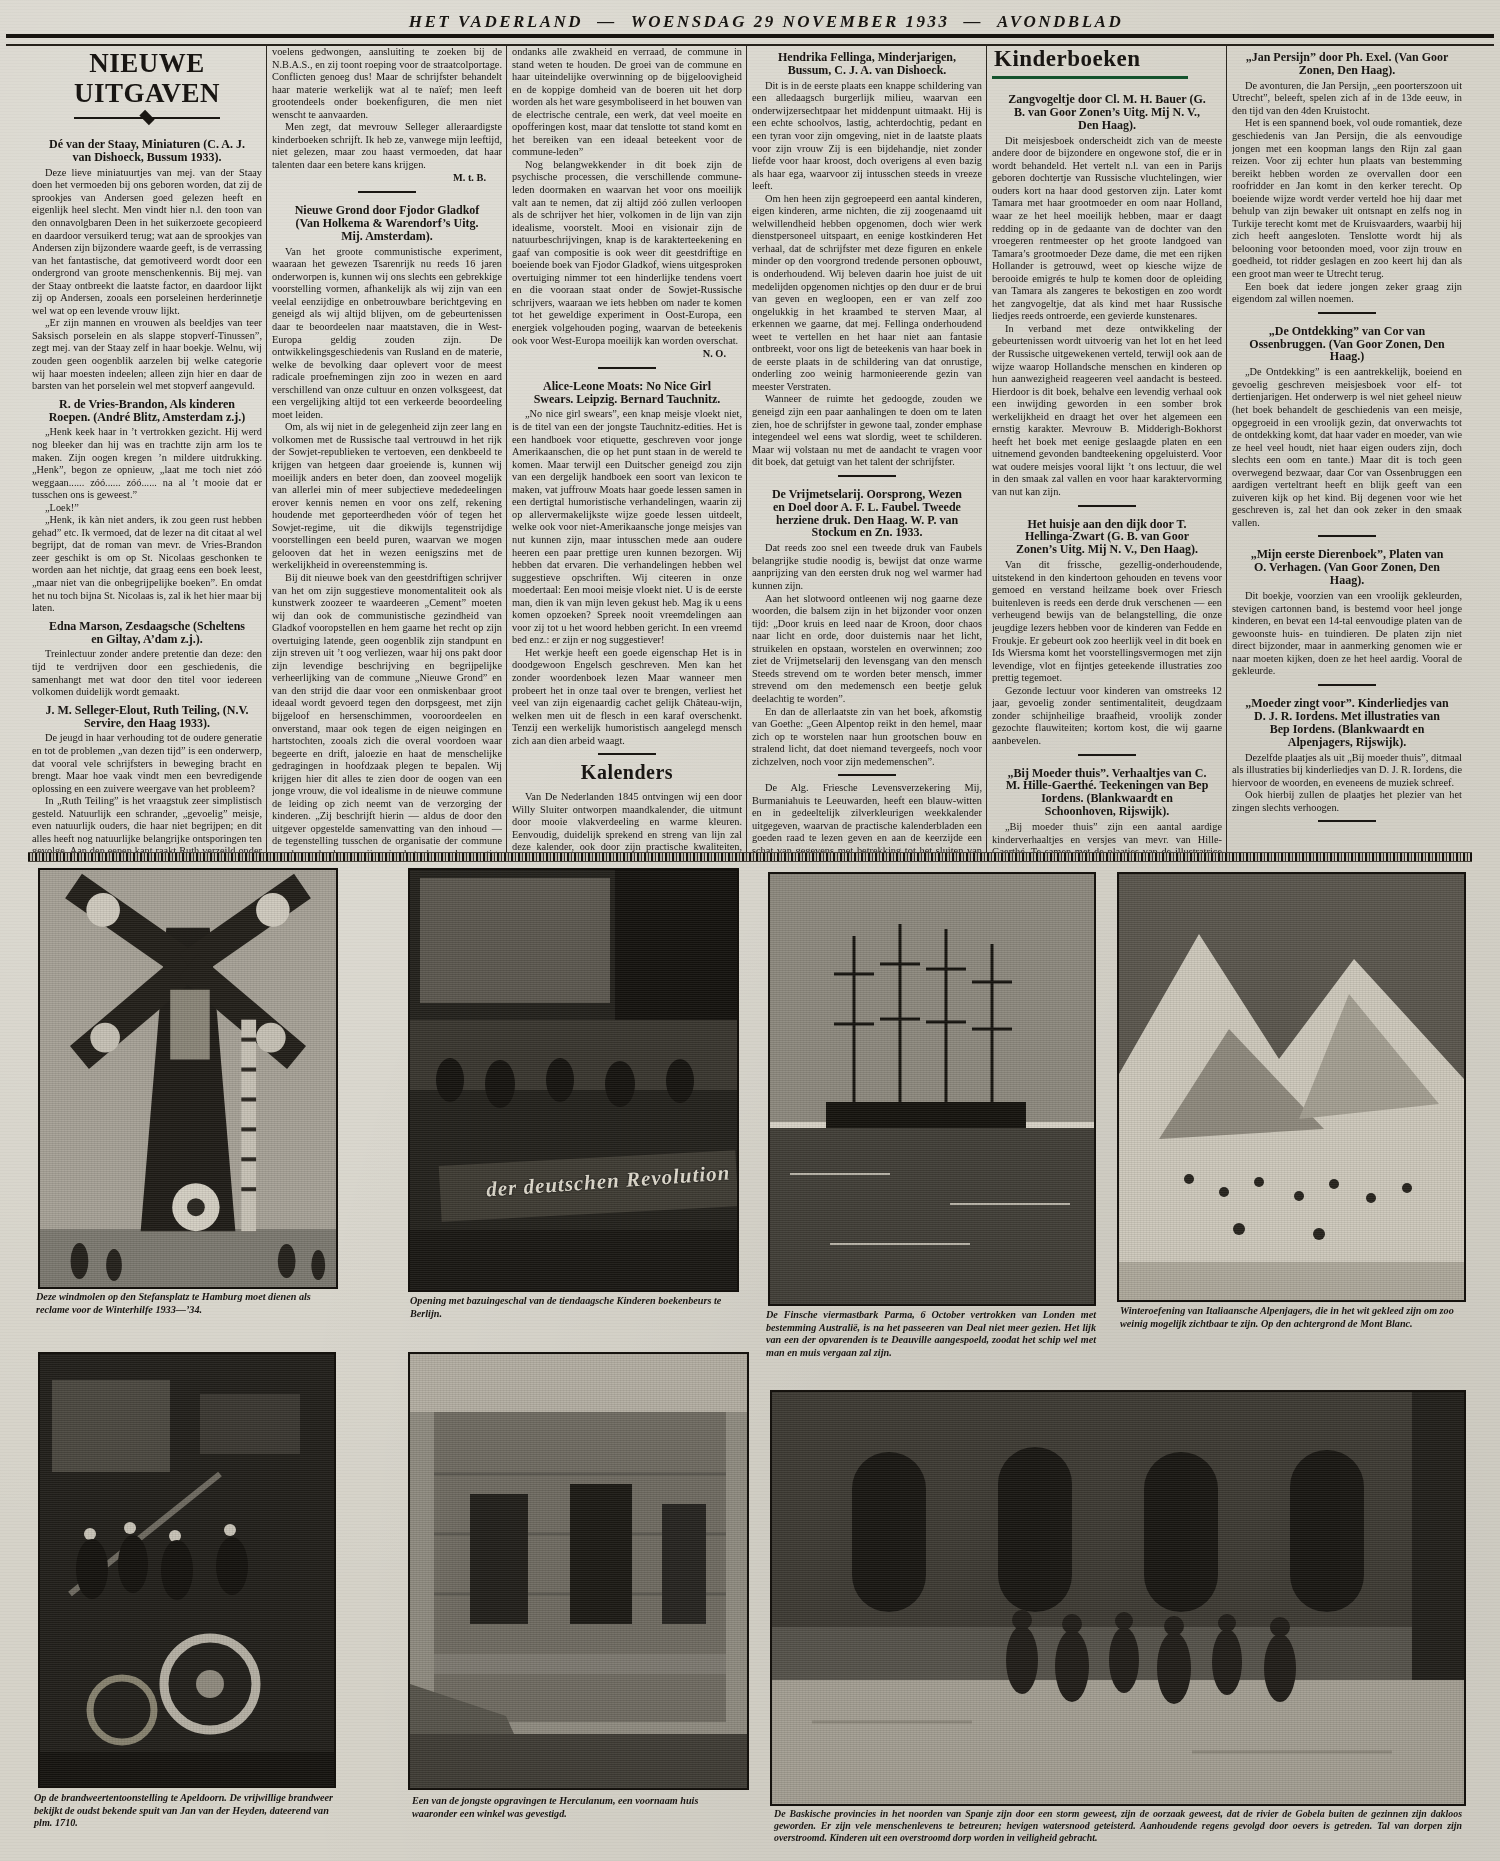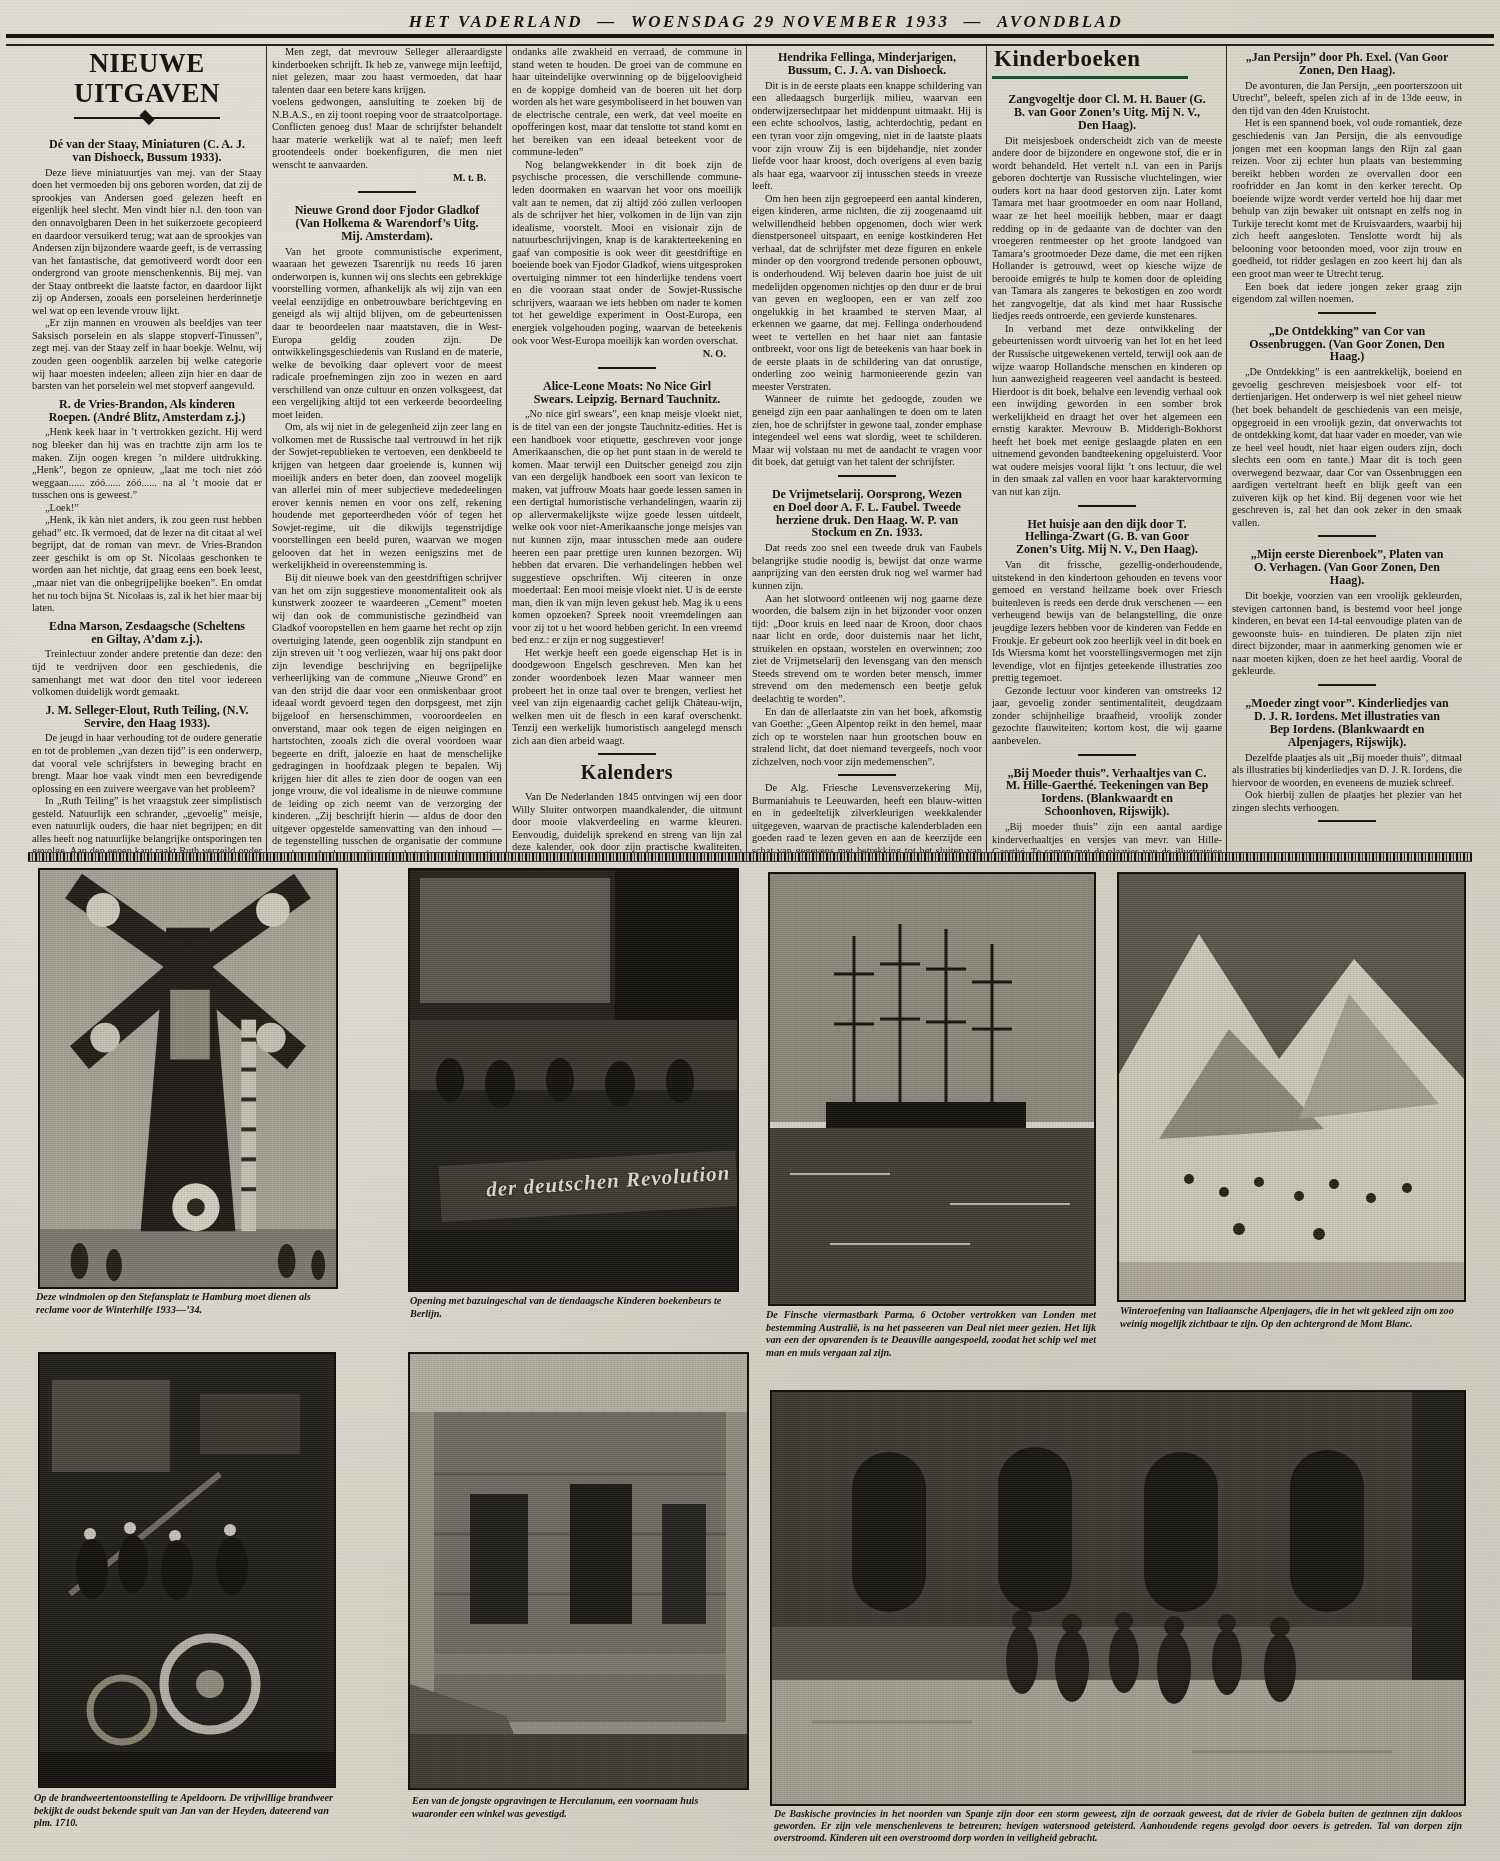--- a/index.html
+++ b/index.html
@@ -94,22 +94,22 @@
     <div class="b-para">„Henk keek haar in ’t vertrokken gezicht. Hij werd nog bleeker dan hij was en trachtte zijn arm los te maken. Zijn oogen kregen ’n mildere uitdrukking. „Henk”, begon ze opnieuw, „laat me toch niet zóó weggaan...... zóó...... zóó...... na al ’t mooie dat er tusschen ons is geweest.”</div>
     <div class="b-para">„Loek!”</div>
     <div class="b-para">„Henk, ik kàn niet anders, ik zou geen rust hebben gehad” etc. Ik vermoed, dat de lezer na dit citaat al wel begrijpt, dat de roman van mevr. de Vries-Brandon zeer geschikt is om op St. Nicolaas geschonken te worden aan het nichtje, dat graag eens een boek leest, „maar niet van die onbegrijpelijke boeken”. En omdat het nu toch bijna St. Nicolaas is, zal ik het hier maar bij laten.</div>
     <div class="b-heading">Edna Marson, Zesdaagsche (Scheltens en Giltay, A’dam z.j.).</div>
     <div class="b-para">Treinlectuur zonder andere pretentie dan deze: den tijd te verdrijven door een geschiedenis, die samenhangt met wat door den titel voor iedereen volkomen duidelijk wordt gemaakt.</div>
     <div class="b-heading">J. M. Selleger-Elout, Ruth Teiling, (N.V. Servire, den Haag 1933).</div>
     <div class="b-para">De jeugd in haar verhouding tot de oudere generatie en tot de problemen „van dezen tijd” is een onderwerp, dat vooral vele schrijfsters in beweging bracht en brengt. Maar hoe vaak vindt men een bevredigende oplossing en een zuivere weergave van het probleem?</div>
     <div class="b-para">In „Ruth Teiling” is het vraagstuk zeer simplistisch gesteld. Natuurlijk een schrander, „gevoelig” meisje, even natuurlijk ouders, die haar niet begrijpen; en dit alles heeft nog natuurlijke belangrijke ontsporingen ten gevolge. Aan den eenen kant raakt Ruth verzeild onder genotzieke jongelui met kapitaal, aan den anderen kant voelt zij zich door idealistische ge-</div>
   </div>
 <div class="col" style="left:272px">
+    <div class="b-para b-cont">voelens gedwongen, aansluiting te zoeken bij de N.B.A.S., en zij toont roeping voor de straatcolportage. Conflicten genoeg dus! Maar de schrijfster behandelt haar materie werkelijk wat al te naïef; men leeft grootendeels onder boekenfiguren, die men niet wenscht te aanvaarden.</div>
     <div class="b-para">Men zegt, dat mevrouw Selleger alleraardigste kinderboeken schrijft. Ik heb ze, vanwege mijn leeftijd, niet gelezen, maar zou haast vermoeden, dat haar talenten daar een betere kans krijgen.</div>
-    <div class="b-para b-cont">voelens gedwongen, aansluiting te zoeken bij de N.B.A.S., en zij toont roeping voor de straatcolportage. Conflicten genoeg dus! Maar de schrijfster behandelt haar materie werkelijk wat al te naïef; men leeft grootendeels onder boekenfiguren, die men niet wenscht te aanvaarden.</div>
     <div class="b-sig">M. t. B.</div>
     <div class="b-rule"></div>
     <div class="b-heading">Nieuwe Grond door Fjodor Gladkof (Van Holkema &amp; Warendorf’s Uitg. Mij. Amsterdam).</div>
     <div class="b-para">Van het groote communistische experiment, waaraan het gewezen Tsarenrijk nu reeds 16 jaren onderworpen is, kunnen wij ons slechts een gebrekkige voorstelling vormen, afhankelijk als wij zijn van een veelal eenzijdige en onbetrouwbare berichtgeving en geneigd als wij altijd blijven, om de gebeurtenissen daar te beoordeelen naar maatstaven, die in West-Europa geldig zouden zijn. De ontwikkelingsgeschiedenis van Rusland en de materie, welke de bevolking daar oplevert voor de meest radicale proefnemingen zijn zoo in wezen en aard verschillend van onze cultuur en onzen volksgeest, dat een vergelijking altijd tot een verkeerde beoordeeling moet leiden.</div>
     <div class="b-para">Om, als wij niet in de gelegenheid zijn zeer lang en volkomen met de Russische taal vertrouwd in het rijk der Sowjet-republieken te vertoeven, een denkbeeld te krijgen van hetgeen daar groeiende is, kunnen wij moeilijk anders en beter doen, dan zooveel mogelijk van allerlei min of meer subjectieve mededeelingen erover kennis nemen en voor ons zelf, rekening houdende met geporteerdheden vóór of tegen het Sowjet-regime, uit die dikwijls tegenstrijdige voorstellingen een beeld puren, waarvan we mogen gelooven dat het in wezen eenigszins met de werkelijkheid in overeenstemming is.</div>
     <div class="b-para">Bij dit nieuwe boek van den geestdriftigen schrijver van het om zijn suggestieve monomentaliteit ook als kunstwerk zoozeer te waardeeren „Cement” moeten wij dan ook de communistische gezindheid van Gladkof vooropstellen en hem gaarne het recht op zijn overtuiging latende, geen oogenblik zijn standpunt en zijn streven uit ’t oog verliezen, waar hij ons pakt door zijn levendige beschrijving en begrijpelijke verheerlijking van de commune „Nieuwe Grond” en van den strijd die daar voor een onmiskenbaar groot ideaal wordt gevoerd tegen den dorpsgeest, met zijn bijgeloof en hersenschimmen, vooroordeelen en onverstand, maar ook tegen de eigen neigingen en hartstochten, zooals zich die overal voordoen waar begeerte en drift, jaloezie en haat de menschelijke gedragingen in hoofdzaak plegen te bepalen. Wij krijgen hier dit alles te zien door de oogen van een jonge vrouw, die vol idealisme in de nieuwe commune de leiding op zich neemt van de verzorging der kinderen. „Zij beschrijft hierin — aldus de door den uitgever opgestelde samenvatting van den inhoud — de tegenstelling tusschen de organisatie der commune en de oude levenswijze in het dorp, de ernstige conflicten, die voortkomen uit deze tegenstelling, en de wijze waarop de leiders, ondanks al deze conflicten en tegenslagen.</div>
   </div>
 <div class="col" style="left:512px">
     <div class="b-para b-cont">ondanks alle zwakheid en verraad, de commune in stand weten te houden. De groei van de commune en haar uiteindelijke overwinning op de bijgeloovigheid en de koppige domheid van de boeren uit het dorp worden als het ware gesymboliseerd in het bouwen van de electrische centrale, een werk, dat veel moeite en opofferingen kost, maar dat tenslotte tot stand komt en het bereiken van een ideaal beteekent voor de commune-leden”</div>
     <div class="b-para">Nog belangwekkender in dit boek zijn de psychische processen, die verschillende commune-leden doormaken en waarvan het voor ons moeilijk valt aan te nemen, dat zij altijd zóó zullen verloopen als de schrijver het hier, volkomen in de lijn van zijn idealisme, voorstelt. Mooi en visionair zijn de natuurbeschrijvingen, knap is de karakterteekening en gaaf van compositie is ook weer dit geestdriftige en boeiende boek van Fjodor Gladkof, wiens uitgesproken overtuiging nimmer tot een hinderlijke tendens voert en die vooraan staat onder de Sowjet-Russische schrijvers, waaraan we iets hebben om nader te komen tot het geweldige experiment in Oost-Europa, een energiek volgehouden poging, waarvan de beteekenis ook voor West-Europa moeilijk kan worden overschat.</div>

